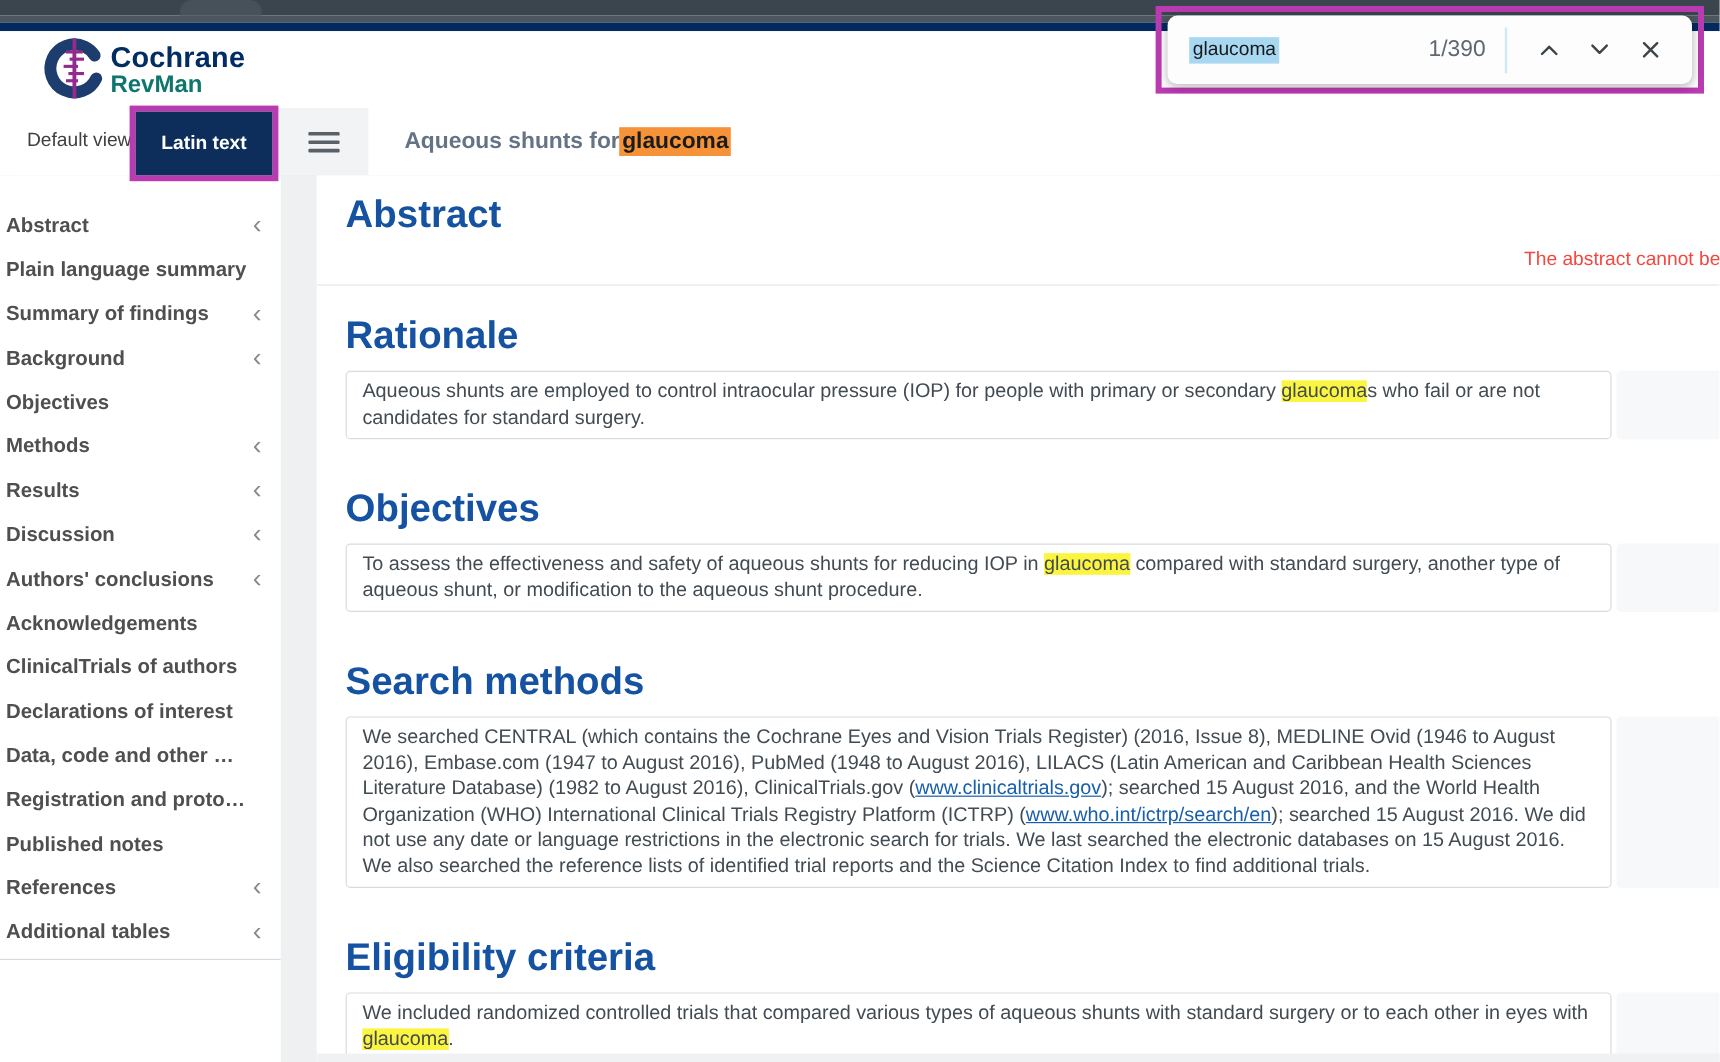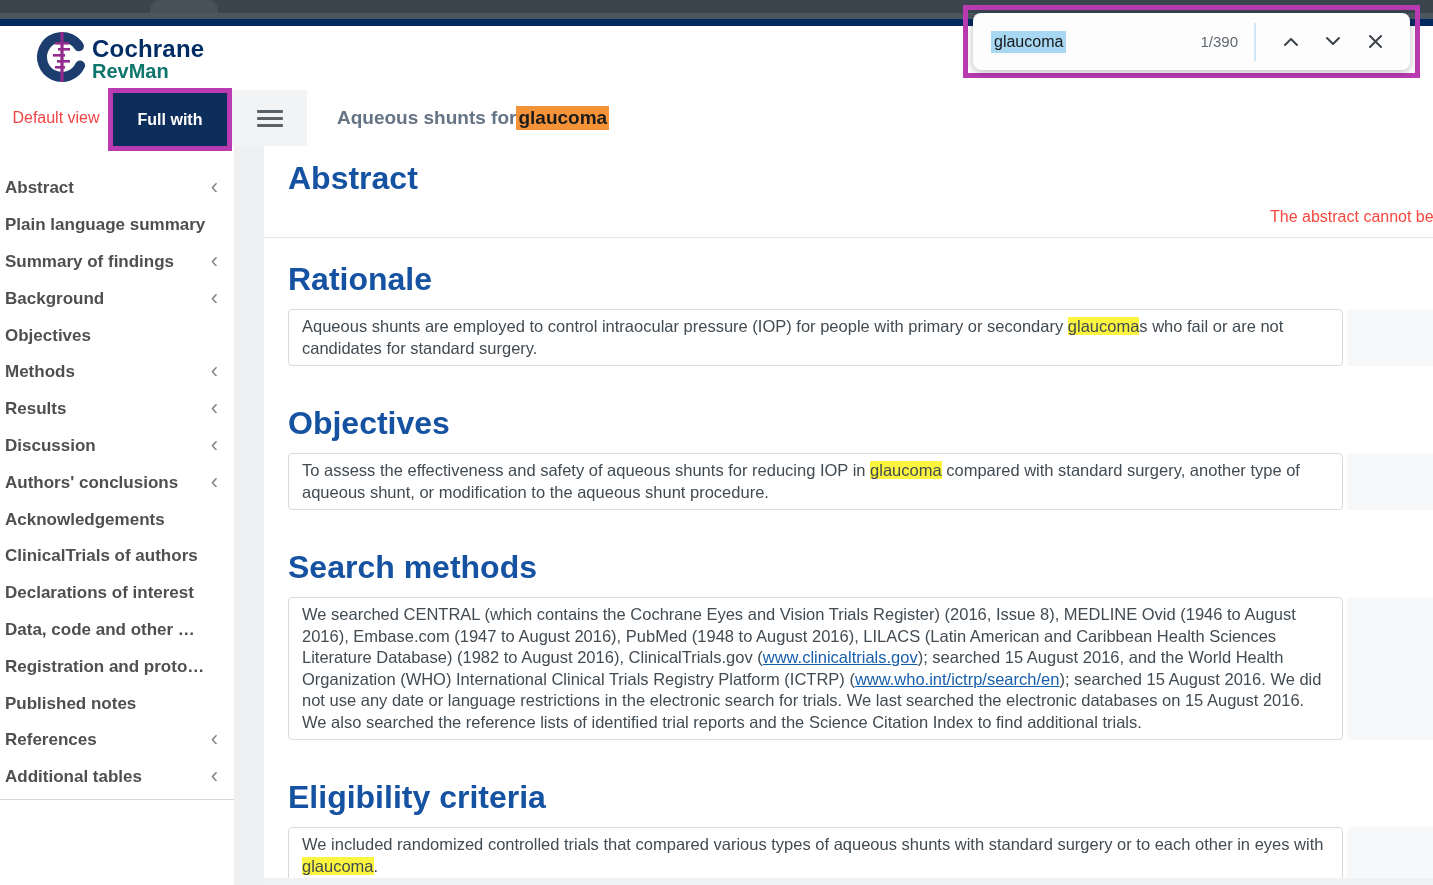--- a/index.html
+++ b/index.html
@@ -15,37 +15,37 @@
   .chrome-navy{position:absolute;left:0;top:19px;width:100%;height:7px;background:#032a60;}
   .chrome-tab{position:absolute;left:150px;top:0;width:68px;height:13px;background:#46515a;border-radius:10px 10px 0 0;}
   
   .app-header{position:absolute;left:0;top:26px;width:1433px;height:64px;background:#fff;}
   .brand{position:absolute;left:34px;top:3px;display:flex;align-items:center;gap:2px;}
   .brand-text{line-height:1.05;padding-top:4px;}
   .brand-line1{font-size:24px;font-weight:700;color:#012d64;letter-spacing:.2px;}
   .brand-line2{font-size:20px;font-weight:700;color:#0f766e;}
   
   .toolbar{position:absolute;left:0;top:90px;width:1433px;height:56px;background:#fff;border-bottom:1px solid #dadde0;}
-  .tab-default{position:absolute;left:4px;top:0;width:104px;height:56px;display:flex;align-items:center;justify-content:center;
-    font-size:16px;color:#ef4444;background:#fff;}
+  .tab-default{position:absolute;left:14px;top:0;width:104px;height:56px;display:flex;align-items:center;justify-content:center;
+    font-size:16px;color:#404040;background:#fff;}
   .fulltext-annotation{position:absolute;left:108px;top:-2px;width:124px;height:63px;border:5px solid #b93ab1;box-sizing:border-box;z-index:5;}
   .tab-fulltext{width:100%;height:100%;background:#0d2e5a;color:#fff;display:flex;align-items:center;justify-content:center;
     font-size:16px;font-weight:600;}
   .menu-segment{position:absolute;left:232px;top:0;width:75px;height:56px;background:#f1f3f4;display:flex;align-items:center;justify-content:center;}
   .hamburger{width:26px;height:17px;display:flex;flex-direction:column;justify-content:space-between;}
   .hamburger span{display:block;height:3px;background:#5a6268;border-radius:1px;}
   .doc-title{position:absolute;left:337px;top:0;height:56px;display:flex;align-items:center;
     font-size:19px;font-weight:700;color:#647485;}
   .title-hl{background:#f69338;color:#1b1b1b;padding:1px 2px;}
   
   .find-annotation{position:absolute;left:963px;top:5px;width:457px;height:73px;border:5px solid #b93ab1;box-sizing:border-box;z-index:20;}
   .find-bar{position:absolute;left:5px;top:3px;width:437px;height:57px;background:#fdfdfe;border-radius:8px;
     box-shadow:0 2px 8px rgba(0,0,0,.28);display:flex;align-items:center;padding:0 14px 0 18px;box-sizing:border-box;}
   .find-query{font-size:16px;color:#16181a;background:#a8d7f1;padding:2px 3px;}
-  .find-counter{margin-left:auto;font-size:15px;color:#5f6770;}
+  .find-counter{margin-left:auto;font-size:19px;color:#5f6770;}
   .find-divider{width:2px;height:38px;background:#cfe8f6;margin:0 14px 0 16px;}
   .find-btn{width:30px;height:30px;display:flex;align-items:center;justify-content:center;margin:0 6px;cursor:pointer;}
   .find-btn svg{display:block;}
   
   .sidebar{position:absolute;left:0;top:146px;width:234px;height:654px;background:#fff;border-bottom:1px solid #d6d9dc;
     box-sizing:border-box;padding-top:24px;}
   .side-item{height:36.8px;display:flex;align-items:center;padding:0 16px 0 5px;cursor:pointer;}
   .side-item .lbl{font-size:17px;font-weight:700;color:#4f4f4f;white-space:nowrap;}
   .side-item .chev{margin-left:auto;font-size:22px;line-height:1;color:#84898e;font-weight:400;transform:translateY(-1px);}
   .gutter{position:absolute;left:234px;top:146px;width:30px;height:739px;background:#eef0f2;}
@@ -117,21 +117,21 @@
       <svg width="15" height="15" viewBox="0 0 15 15">
         <path d="M2 2 L13 13 M13 2 L2 13" fill="none" stroke="#3c4349" stroke-width="2" stroke-linecap="round"></path>
       </svg>
     </span>
   </div>
 </div>
 
 <div class="toolbar">
   <div class="tab-default">Default view</div>
   <div class="fulltext-annotation">
-    <div class="tab-fulltext">Full with</div>
+    <div class="tab-fulltext">Latin text</div>
   </div>
   <div class="menu-segment">
     <div class="hamburger">
         <span></span>
         <span></span>
         <span></span>
       </div>
   </div>
   <div class="doc-title">
     <span>Aqueous shunts for </span>

